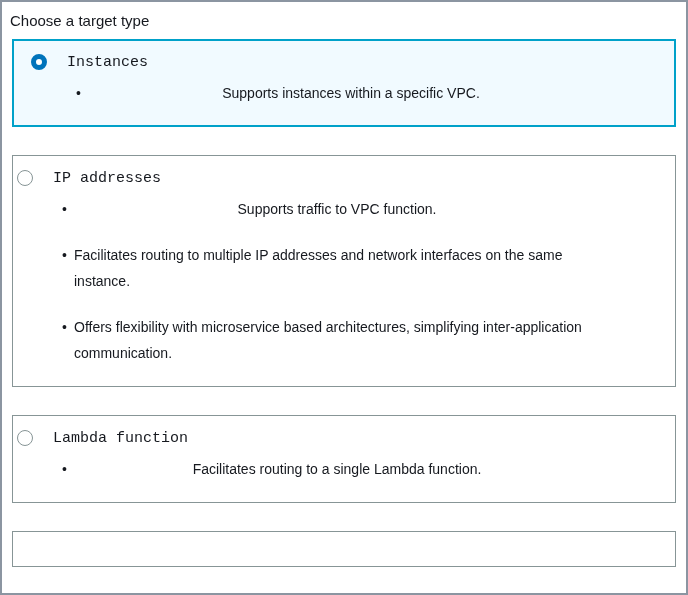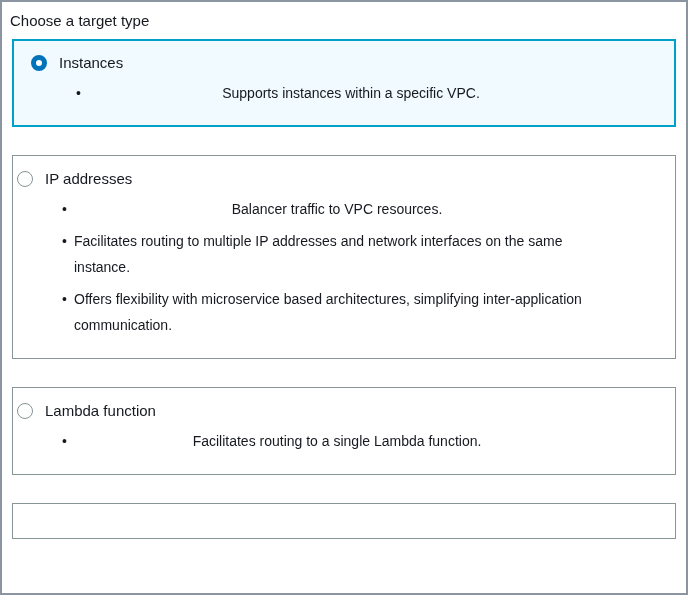--- a/index.html
+++ b/index.html
@@ -38,22 +38,23 @@
     cursor: pointer;
   }
   .card:last-child { margin-bottom: 0; }
   .card.selected {
     border: 2px solid var(--selected-border);
     background: var(--selected-bg);
     padding: 13px 17px 19px 17px;
   }
   .option-header {
     display: flex;
-    align-items: center;
-    gap: 12px;
+    align-items: flex-start;
+    gap: 20px;
+    font-family: Liberation Mono, monospace;
   }
   .radio {
     width: 16px;
     height: 16px;
     flex: 0 0 16px;
     border-radius: 50%;
     border: 1px solid var(--radio-border);
     background: #ffffff;
     display: inline-block;
   }
@@ -67,21 +68,21 @@
   ul.option-bullets {
     list-style: none;
     margin: 8px 0 0 0;
     padding: 0 0 0 45px;
   }
   ul.option-bullets li {
     position: relative;
     padding-left: 12px;
     font-size: 14px;
     line-height: 26px;
-    margin-top: 6px;
+    margin-top: 20px;
     max-width: 538px;
   }
   ul.option-bullets li:first-child { margin-top: 0; text-align: center; }
   ul.option-bullets li::before {
     content: "\2022";
     position: absolute;
     left: 0;
     top: 0;
   }
 </style>
@@ -100,21 +101,21 @@
           <li>Supports instances within a specific VPC.</li>
         </ul>
   </div>
 
   <div class="card">
     <div class="option-header">
       <span class="radio"></span>
       <span class="option-label">IP addresses</span>
     </div>
     <ul class="option-bullets">
-          <li>Balancer traffic to VPC resources.</li>
+          <li>Supports traffic to VPC function.</li>
           <li>Facilitates routing to multiple IP addresses and network interfaces on the same instance.</li>
           <li>Offers flexibility with microservice based architectures, simplifying inter-application communication.</li>
         </ul>
   </div>
 
   <div class="card">
     <div class="option-header">
       <span class="radio"></span>
       <span class="option-label">Lambda function</span>
     </div>

